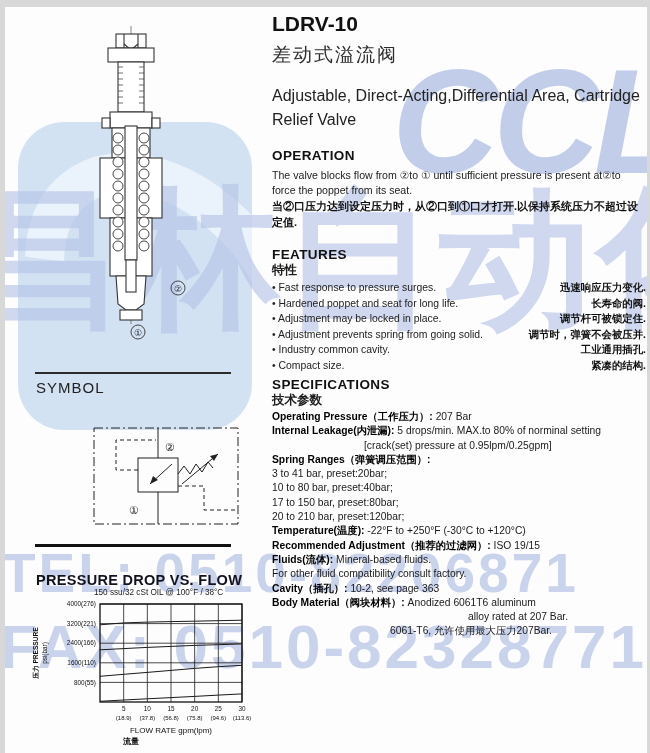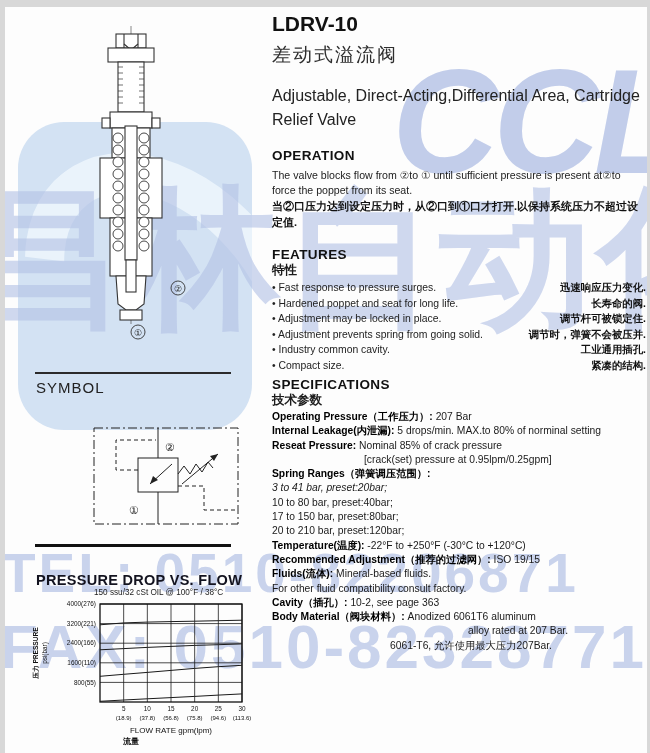--- a/index.html
+++ b/index.html
@@ -255,24 +255,23 @@
         <span class="feat-en">• Compact size.</span>
         <span class="feat-cn">紧凑的结构.</span>
       </div>
     </div>
 
   <div id="spec-h" class="ct rcol sec-h">SPECIFICATIONS</div>
   <div id="spec-cn-h" class="ct rcol">技术参数</div>
   <div id="spec-lines" class="ct rcol">
       <div class="spec-line" style="margin-left: 0px;"><b>Operating Pressure（工作压力）:</b><span> 207 Bar</span></div>
       <div class="spec-line" style="margin-left: 0px;"><b>Internal Leakage(内泄漏):</b><span> 5 drops/min. MAX.to 80% of norminal setting</span></div>
-      <div class="spec-line" style="margin-left: 0px;"><b>Reseat Pressure:</b><span> Nominal 85% of crack pressure</span></div>
       <div class="spec-line" style="margin-left: 92px;"><span>[crack(set) pressure at 0.95lpm/0.25gpm]</span></div>
       <div class="spec-line" style="margin-left: 0px;"><b>Spring Ranges（弹簧调压范围）:</b></div>
-      <div class="spec-line" style="margin-left: 0px; font-style: italic;"><span>3 to 41 bar, preset:20bar;</span></div>
+      <div class="spec-line" style="margin-left: 0px;"><span>3 to 41 bar, preset:20bar;</span></div>
       <div class="spec-line" style="margin-left: 0px;"><span>10 to 80 bar, preset:40bar;</span></div>
       <div class="spec-line" style="margin-left: 0px;"><span>17 to 150 bar, preset:80bar;</span></div>
       <div class="spec-line" style="margin-left: 0px;"><span>20 to 210 bar, preset:120bar;</span></div>
       <div class="spec-line" style="margin-left: 0px;"><b>Temperature(温度):</b><span> -22°F to +250°F (-30°C to +120°C)</span></div>
       <div class="spec-line" style="margin-left: 0px;"><b>Recommended Adjustment（推荐的过滤网）:</b><span> ISO 19/15</span></div>
       <div class="spec-line" style="margin-left: 0px;"><b>Fluids(流体):</b><span> Mineral-based fluids.</span></div>
       <div class="spec-line" style="margin-left: 0px;"><span>For other fluid compatibility consult factory.</span></div>
       <div class="spec-line" style="margin-left: 0px;"><b>Cavity（插孔）:</b><span> 10-2, see page 363</span></div>
       <div class="spec-line" style="margin-left: 0px;"><b>Body Material（阀块材料）:</b><span> Anodized 6061T6 aluminum</span></div>
       <div class="spec-line" style="margin-left: 118px; text-align: center;"><span>alloy rated at 207 Bar.</span></div>

